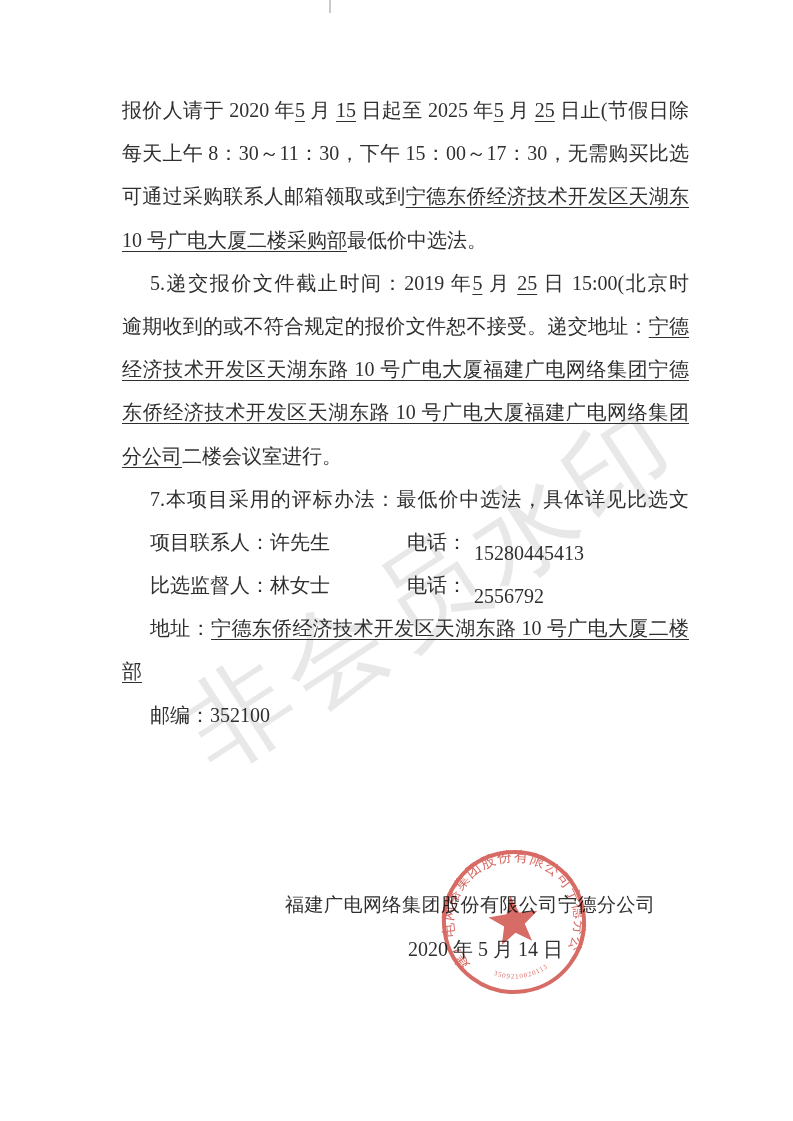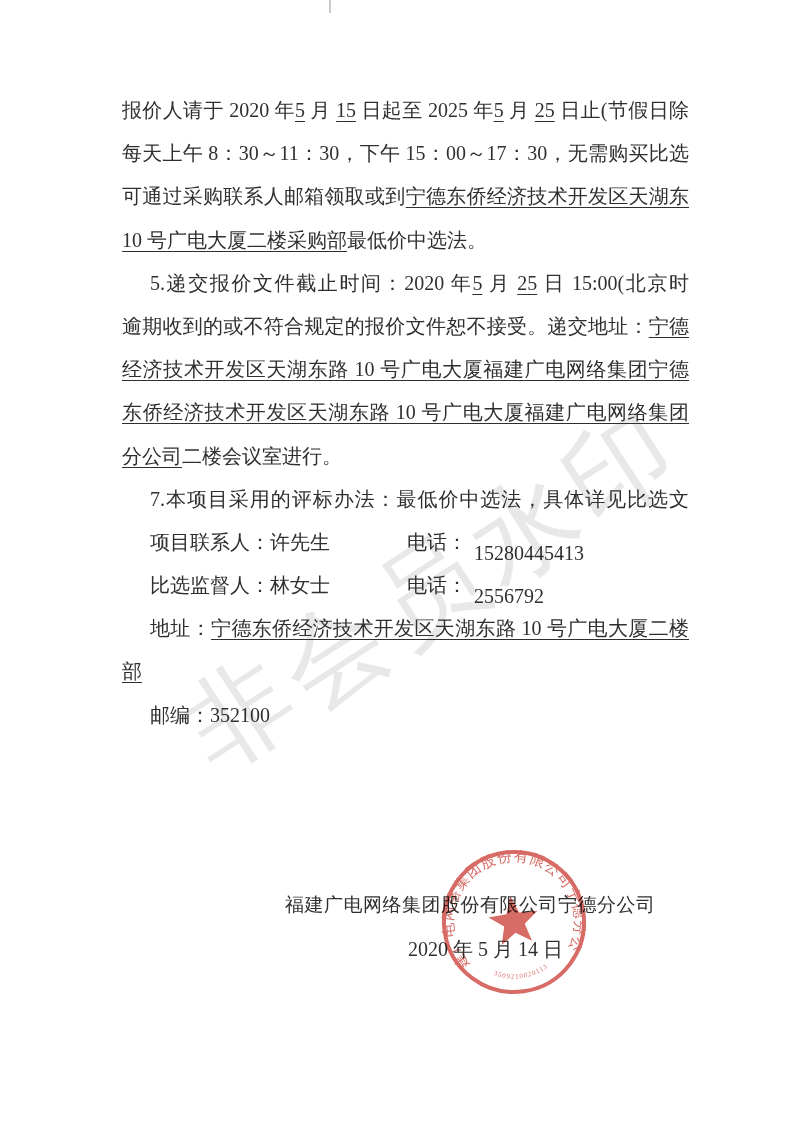--- a/index.html
+++ b/index.html
@@ -47,21 +47,21 @@
 
 <div class="watermark">非会员水印</div>
 <div class="scan-tick"></div>
 
 <div class="body-text">
   <div id="lines-top">
       <div class="bline just"><span>报价人请于 2020 年</span><span class="u">5</span><span> 月 </span><span class="u">15</span><span> 日起至 2025 年</span><span class="u">5</span><span> 月 </span><span class="u">25</span><span> 日止(节假日除外)，</span></div>
       <div class="bline just"><span>每天上午 8：30～11：30，下午 15：00～17：30，无需购买比选文件，</span></div>
       <div class="bline just"><span>可通过采购联系人邮箱领取或到</span><span class="u">宁德东侨经济技术开发区天湖东路</span></div>
       <div class="bline"><span class="u">10 号广电大厦二楼采购部</span><span>最低价中选法。</span></div>
-      <div class="bline just ind"><span>5.递交报价文件截止时间：2020 年</span><span class="u">5</span><span> 月 </span><span class="u">25</span><span> 日 15:00(北京时间)，</span></div>
+      <div class="bline just ind"><span>5.递交报价文件截止时间：2019 年</span><span class="u">5</span><span> 月 </span><span class="u">25</span><span> 日 15:00(北京时间)，</span></div>
       <div class="bline just"><span>逾期收到的或不符合规定的报价文件恕不接受。递交地址：</span><span class="u">宁德东侨</span></div>
       <div class="bline just"><span class="u">经济技术开发区天湖东路 10 号广电大厦福建广电网络集团宁德分公</span></div>
       <div class="bline just"><span class="u">东侨经济技术开发区天湖东路 10 号广电大厦福建广电网络集团宁德</span></div>
       <div class="bline"><span class="u">分公司</span><span>二楼会议室进行。</span></div>
       <div class="bline just ind"><span>7.本项目采用的评标办法：最低价中选法，具体详见比选文件。</span></div>
     </div>
 
   <div>
     <div class="contact">
       <span>项目联系人：</span><span>许先生</span>

